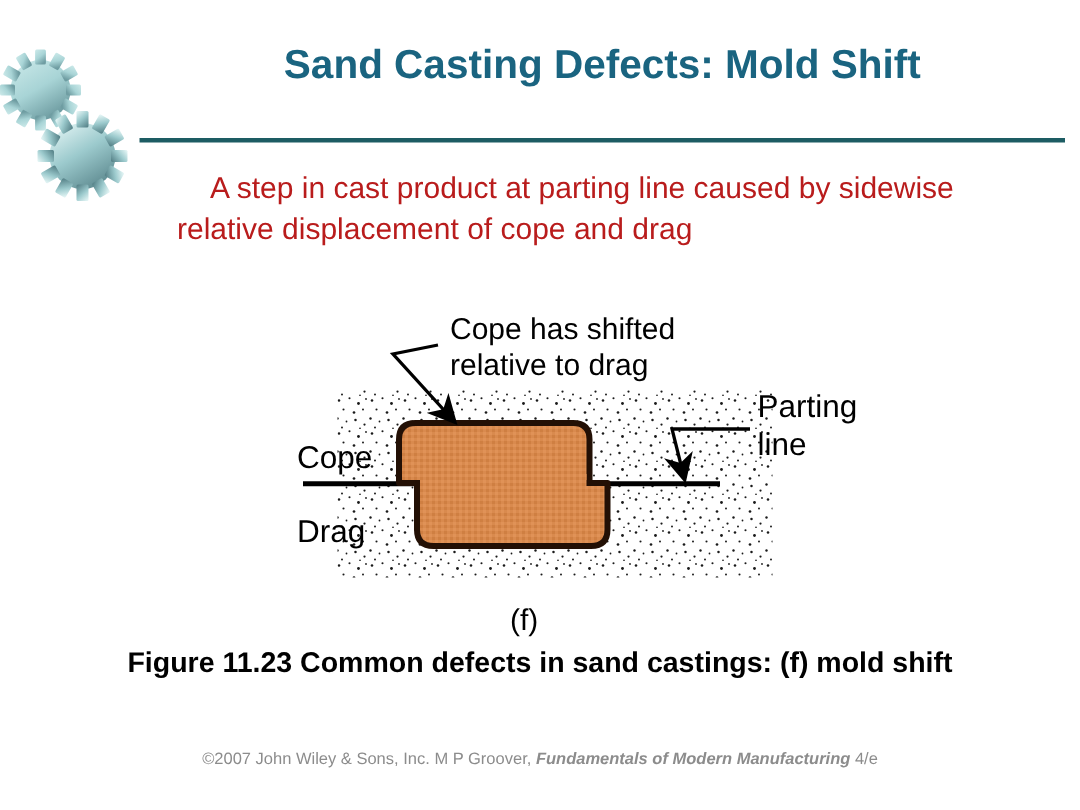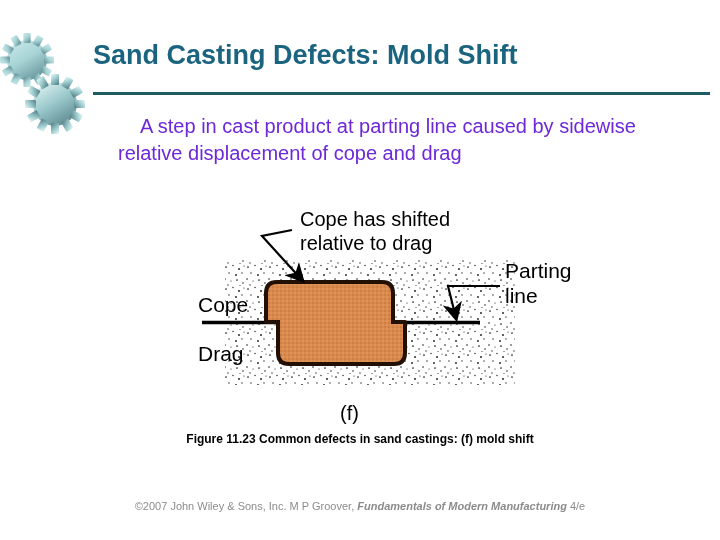--- a/index.html
+++ b/index.html
@@ -22,22 +22,23 @@
     top: 12px;
     width: 96px;
     height: 128px;
     pointer-events: none;
   }
 
   
   .slide-title {
     position: absolute;
     left: 93px;
-    top: 40px;
+    top: 28px;
     width: 617px;
+    text-align: center;
     font-size: 27px;
     font-weight: bold;
     color: #1a6480;
     letter-spacing: 0px;
     white-space: nowrap;
   }
   .title-rule {
     position: absolute;
     left: 93px;
     top: 92px;
@@ -46,21 +47,21 @@
     background: #1d5c63;
   }
 
   
   .body-text {
     position: absolute;
     left: 118px;
     top: 113px;
     width: 580px;
     font-size: 20px;
-    color: #6d28d9;
+    color: #b91c1c;
     line-height: 27px;
     text-indent: 22px;
   }
 
   
   .figure-wrap {
     position: absolute;
     left: 180px;
     top: 198px;
     width: 420px;
@@ -72,21 +73,21 @@
     height: 230px;
   }
 
   
   .fig-caption {
     position: absolute;
     left: 0px;
     top: 432px;
     width: 720px;
     text-align: center;
-    font-size: 12px;
+    font-size: 19px;
     font-weight: bold;
     color: #000000;
   }
 
   
   .footer {
     position: absolute;
     left: 0px;
     top: 500px;
     width: 720px;

